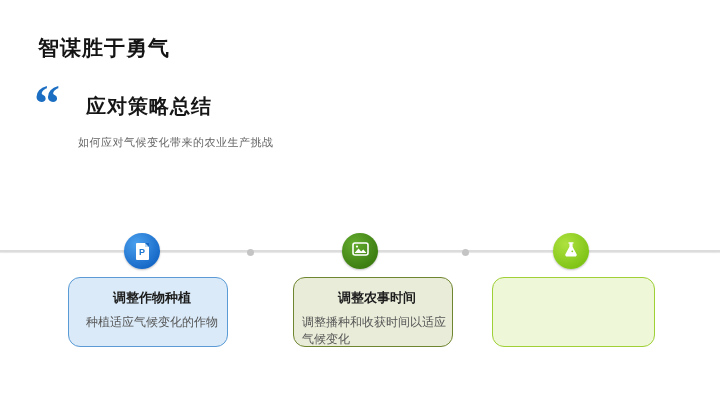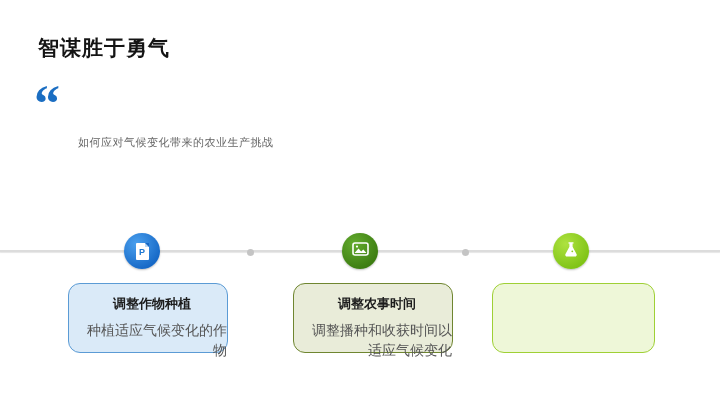--- a/index.html
+++ b/index.html
@@ -50,40 +50,41 @@
   .circle-green{left:342px;background:radial-gradient(circle at 35% 30%,#63ab2e,#3c7c11 75%);}
   .circle-lime{left:553px;background:radial-gradient(circle at 35% 30%,#aee23f,#7fc316 75%);}
   
   .doc-icon{position:relative;width:13px;height:17px;background:#fff;border-radius:1px;
     display:flex;align-items:center;justify-content:center;}
   .doc-fold{position:absolute;top:0;right:0;width:0;height:0;
     border-left:4px solid #bcd9f3;border-top:4px solid #1668c6;}
   .doc-letter{font-size:9px;font-weight:bold;color:#1e78d2;line-height:1;margin-top:3px;}
   
   .card{
-    position:absolute;top:283px;height:70px;
+    position:absolute;top:277px;height:70px;
     border-radius:12px;
     box-sizing:border-box;
     display:flex;flex-direction:column;align-items:center;
     padding:11px 0 0 8px;
   }
   .card-1{left:68px;width:160px;background:#daeaf8;border:1.5px solid #5b9bd5;}
   .card-2{left:285px;width:160px;background:#e9ecd9;border:1.5px solid #6f8630;margin-left:8px;}
   .card-3{left:492px;width:163px;background:#eef7d8;border:1.5px solid #9fd035;}
   .card-title{font-size:13px;font-weight:bold;color:#1c1c1c;text-align:center;}
-  .card-desc{margin-top:7px;font-size:14px;color:#565656;text-align:right;line-height:1.45;}
+  .card-desc{margin-top:7px;font-size:12px;color:#565656;text-align:left;line-height:1.45;}
 </style>
 </head>
 <body>
 
 <div class="slide">
 
   <div class="slide-title">智谋胜于勇气</div>
 
   <div class="quote-mark">“</div>
+  <div class="section-heading">应对策略总结</div>
   <div class="section-subtitle">如何应对气候变化带来的农业生产挑战</div>
 
   <div class="timeline-line"></div>
   <div class="timeline-dot dot-1"></div>
   <div class="timeline-dot dot-2"></div>
 
   <div class="stage-circle circle-blue">
     <div class="doc-icon">
       <div class="doc-fold"></div>
       <div class="doc-letter">P</div>

